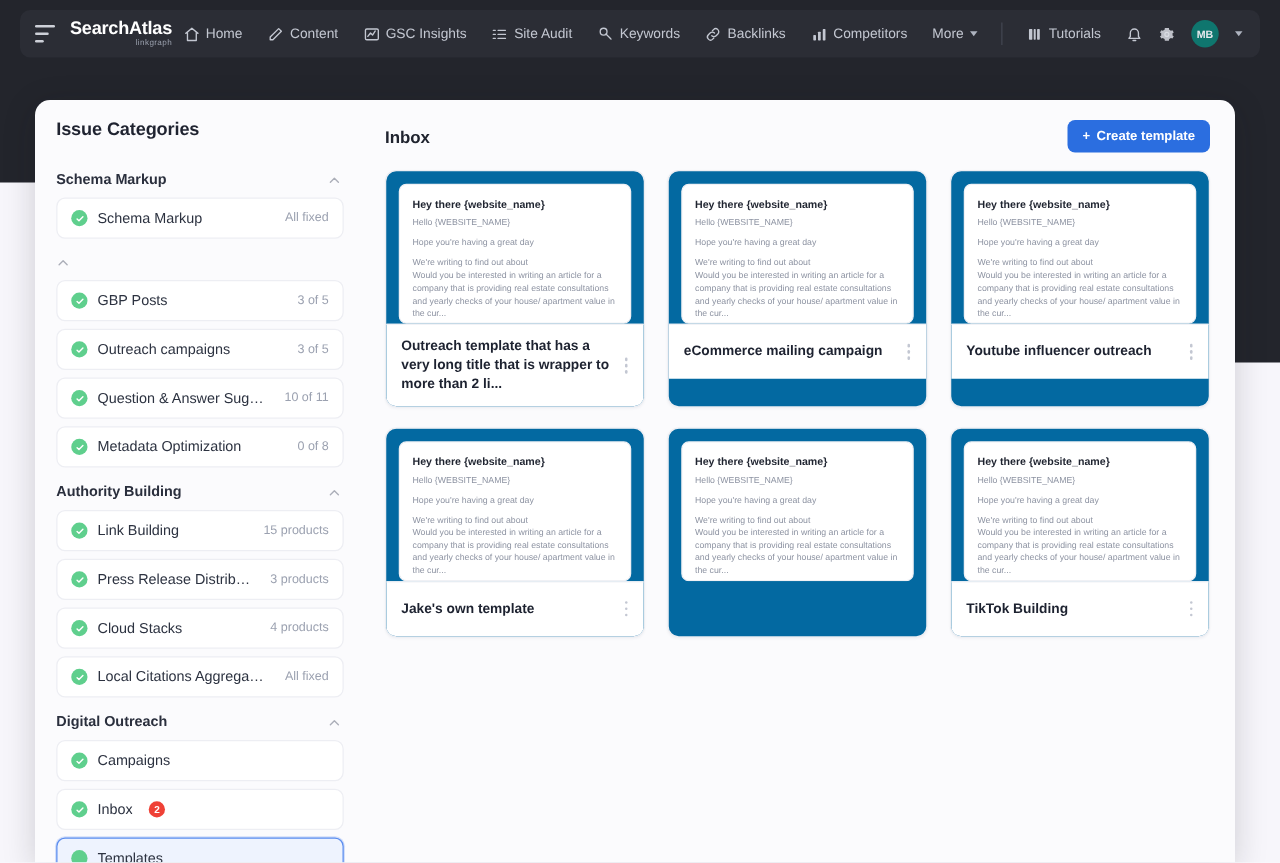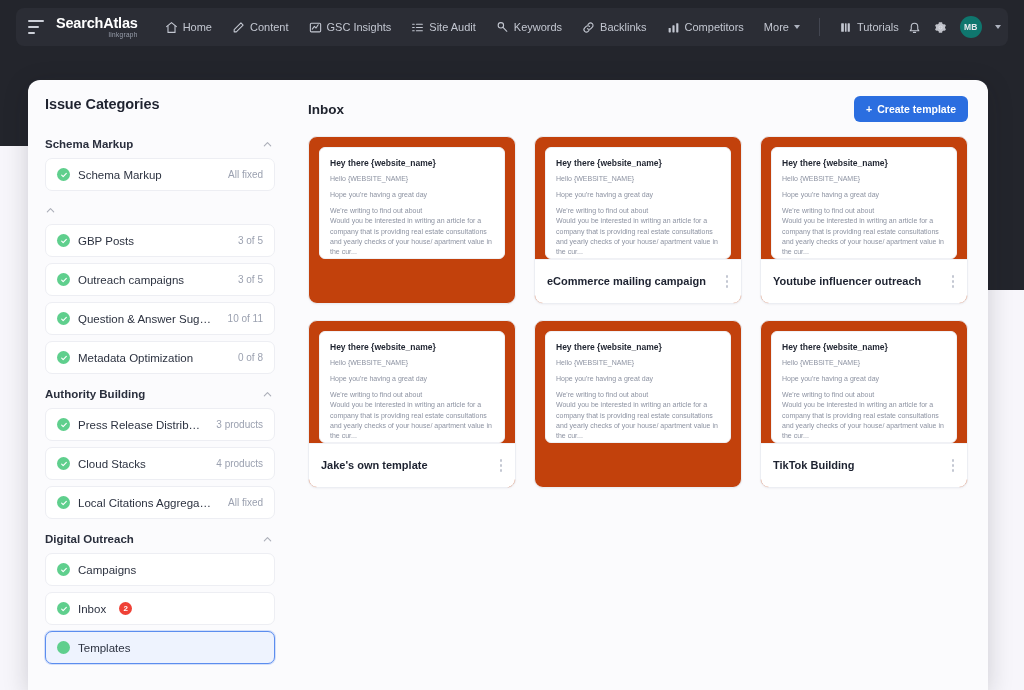--- a/index.html
+++ b/index.html
@@ -29,21 +29,21 @@
   .navbar {
     position: absolute; left: 16px; top: 8px; right: 16px; height: 38px;
     background: #2b2d35; border-radius: 8px;
     display: flex; align-items: center; padding: 0 12px; z-index: 40;
   }
   .nav-burger { width: 16px; height: 14px; margin-right: 12px; display:flex; flex-direction:column; justify-content:space-between; cursor:pointer;}
   .nav-burger i { display:block; height:2px; background:#cdd0d8; border-radius:1px;}
   .nav-burger i:nth-child(1){ width:16px;}
   .nav-burger i:nth-child(2){ width:11px;}
   .nav-burger i:nth-child(3){ width:7px;}
-  .brand { margin-right: 18px; line-height: 1; cursor:pointer; }
+  .brand { line-height: 1; cursor:pointer; }
   .brand-name { font-size: 14.5px; font-weight: 700; color: #ffffff; letter-spacing: -0.2px; }
   .brand-sub { font-size: 6.5px; color: #9aa0ad; text-align: right; margin-top: 1px; letter-spacing: .3px;}
   .nav-items { display: flex; align-items: center; gap: 2px; flex: 1; }
   .nav-item {
     display: flex; align-items: center; gap: 5px; padding: 6px 9px;
     font-size: 11px; color: #c3c7d1; border-radius: 5px; cursor: pointer; white-space: nowrap; justify-content: center;
   }
   .nav-sep { width:1px; height:18px; background:#434651; margin: 0 8px; }
   .nav-right { display: flex; align-items: center; gap: 13px; margin-left: auto; padding-right: 2px;}
   .ico { width: 13px; height: 13px; display:inline-block; flex:none; }
@@ -96,21 +96,21 @@
   .content-title { font-size: 13.5px; font-weight: 700; color:#20242f; }
   .btn-primary {
     margin-left:auto; background:#2b6ee0; color:#fff; border:none;
     font-family: inherit; font-size: 10.5px; font-weight: 600;
     padding: 7px 12px; border-radius: 6px; cursor: pointer;
     display:flex; align-items:center; gap:5px;
   }
 
   .grid { display:grid; grid-template-columns: repeat(3, 1fr); gap: 16px 18px; }
   .tcard {
-    background:#c2410c; border:1px solid #eceef3; border-radius:9px;
+    background:#0369a1; border:1px solid #eceef3; border-radius:9px;
     overflow:hidden; cursor:pointer;
     box-shadow: 0 1px 2px rgba(25,28,40,.04);
   }
   .tcard-preview { padding: 10px 10px 0 10px; height: 122px; overflow:hidden; }
   .prev-inner {
     background:#fff; border:1px solid #f0f1f5; border-radius:6px;
     padding: 10px 10px 0 10px; height: 100%; overflow:hidden;
   }
   .prev-h { font-size: 8.5px; font-weight:700; color:#1f2430; margin-bottom:6px; }
   .prev-p { font-size: 7px; color:#8d93a2; line-height: 1.45; margin-bottom: 6px; }
@@ -334,20 +334,29 @@
                   <path d="M5 15l7-7 7 7"></path>
                 </svg>
               </span>
             </div>
             <div class="cat-item">
               <span class="check-ico">
                 <svg viewBox="0 0 24 24" fill="none" stroke="#fff" stroke-width="3.4" stroke-linecap="round" stroke-linejoin="round">
                   <path d="M5 12.5l4.5 4.5L19 7"></path>
                 </svg>
               </span>
+              <span class="cat-item-label">Link Building</span>
+              <span class="cat-item-meta">15 products</span>
+            </div>
+            <div class="cat-item">
+              <span class="check-ico">
+                <svg viewBox="0 0 24 24" fill="none" stroke="#fff" stroke-width="3.4" stroke-linecap="round" stroke-linejoin="round">
+                  <path d="M5 12.5l4.5 4.5L19 7"></path>
+                </svg>
+              </span>
               <span class="cat-item-label">Press Release Distribution</span>
               <span class="cat-item-meta">3 products</span>
             </div>
             <div class="cat-item">
               <span class="check-ico">
                 <svg viewBox="0 0 24 24" fill="none" stroke="#fff" stroke-width="3.4" stroke-linecap="round" stroke-linejoin="round">
                   <path d="M5 12.5l4.5 4.5L19 7"></path>
                 </svg>
               </span>
               <span class="cat-item-label">Cloud Stacks</span>
@@ -408,20 +417,28 @@
       <div class="grid" id="template-grid">
           <div class="tcard">
             <div class="tcard-preview">
               <div class="prev-inner">
                 <div class="prev-h">Hey there {website_name}</div>
                 <div class="prev-p">Hello {WEBSITE_NAME}</div>
                 <div class="prev-p">Hope you're having a great day</div>
                 <div class="prev-p last">We're writing to find out about<br>Would you be interested in writing an article for a company that is providing real estate consultations and yearly checks of your house/ apartment value in the cur...</div>
               </div>
             </div>
+            <div class="tcard-foot">
+              <div class="tcard-name">Outreach template that has a very long title that is wrapper to more than 2 li...</div>
+              <div class="dots">
+                <i></i>
+                <i></i>
+                <i></i>
+              </div>
+            </div>
           </div>
           <div class="tcard">
             <div class="tcard-preview">
               <div class="prev-inner">
                 <div class="prev-h">Hey there {website_name}</div>
                 <div class="prev-p">Hello {WEBSITE_NAME}</div>
                 <div class="prev-p">Hope you're having a great day</div>
                 <div class="prev-p last">We're writing to find out about<br>Would you be interested in writing an article for a company that is providing real estate consultations and yearly checks of your house/ apartment value in the cur...</div>
               </div>
             </div>

